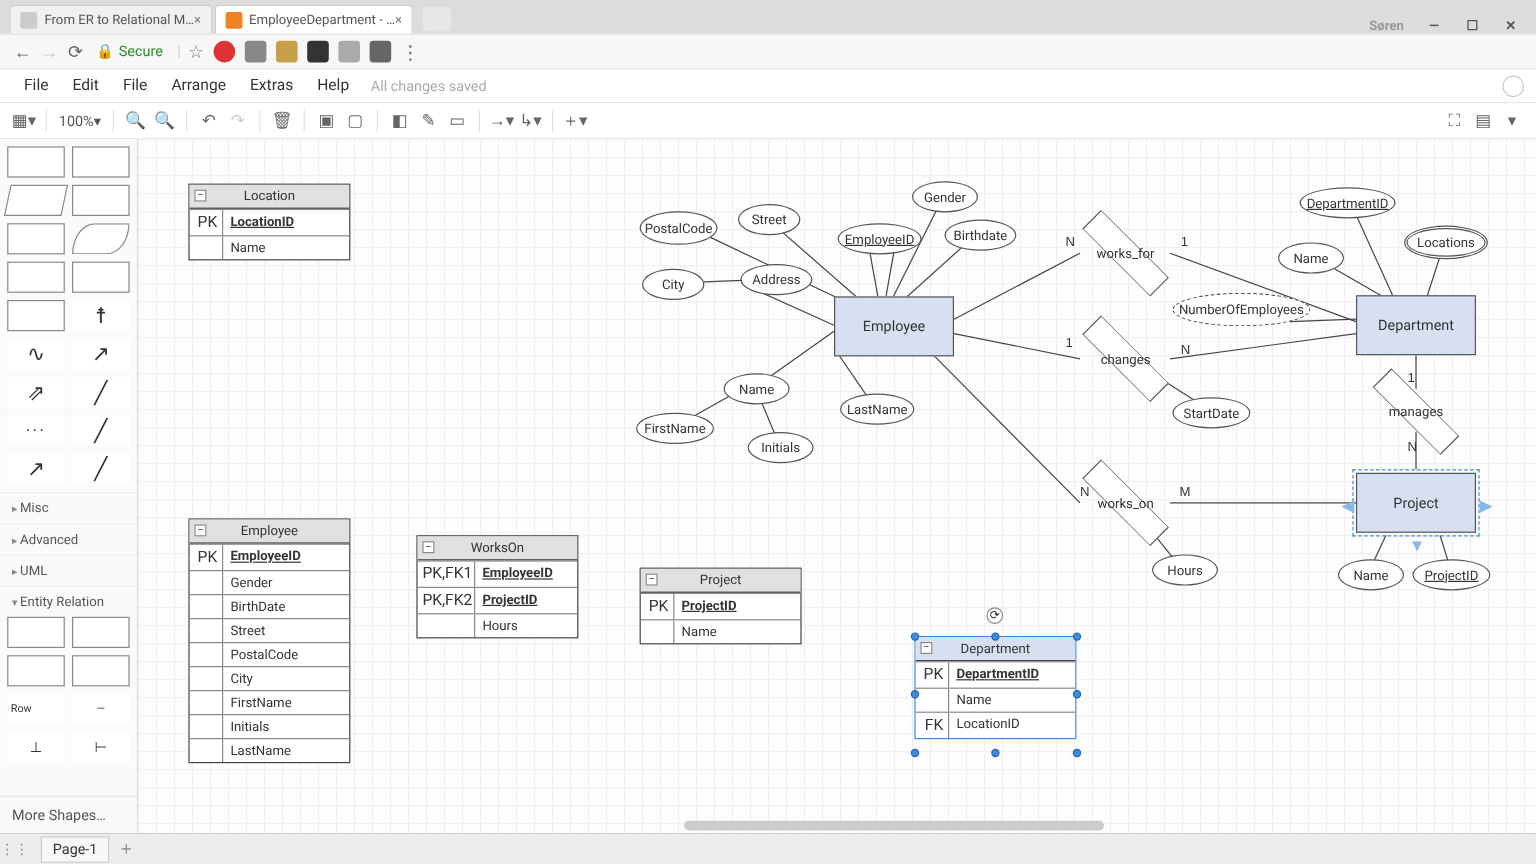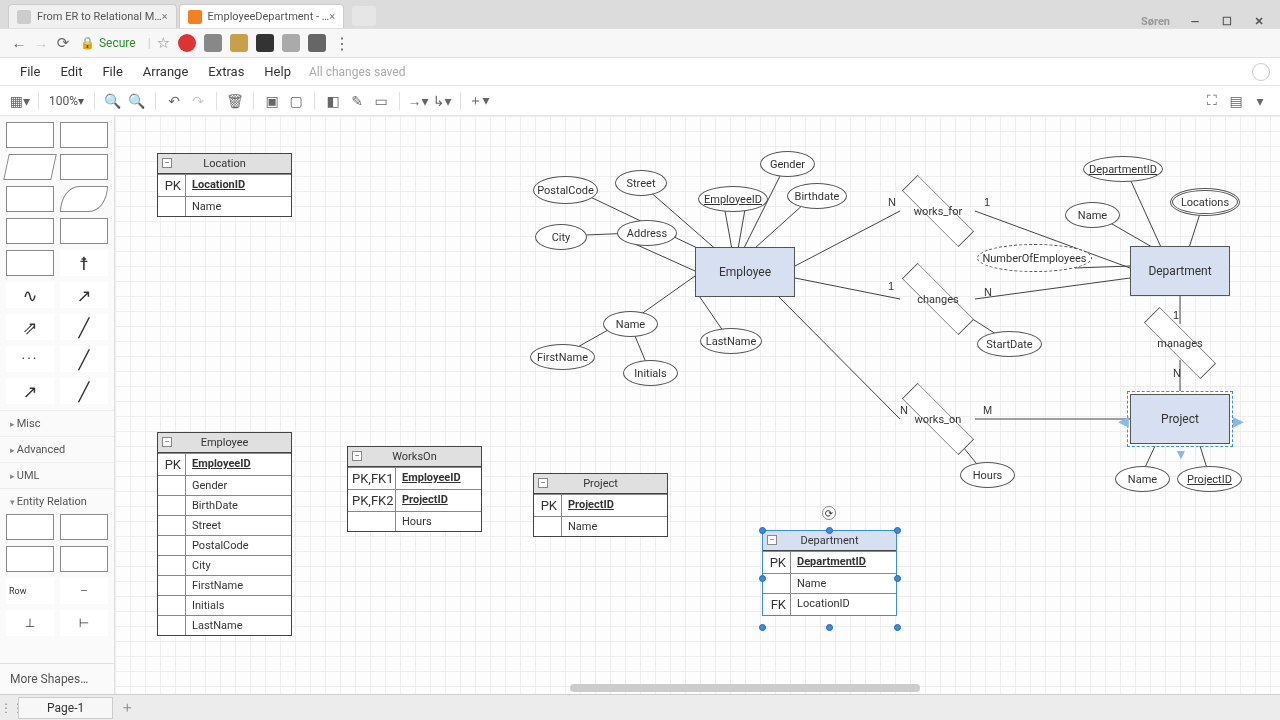--- a/index.html
+++ b/index.html
@@ -76,21 +76,21 @@
 
 
 .sel-handle { position: absolute; width: 7px; height: 7px; background: #3a8dde; border: 1px solid #2466b3; border-radius: 50%; z-index: 5; }
 
 
 .lines { position: absolute; inset: 0; pointer-events: none; }
 
 
 .footer { height: 26px; display: flex; align-items: center; background: #ececec; border-top: 1px solid #ccc; font-size: 12px; }
 .footer .drag { width: 18px; text-align: center; color: #888; }
-.footer .page-tab { background: #f7f7f7; border: 1px solid #ccc; padding: 3px 28px; margin-left: 0; cursor: pointer; }
+.footer .page-tab { background: #f7f7f7; border: 1px solid #ccc; padding: 3px 9px; margin-left: 16px; cursor: pointer; }
 .footer .add-page { width: 28px; text-align: center; color: #888; cursor: pointer; font-size: 15px; }
 
 .rotate-handle { position:absolute; width:14px; height:14px; border:1px solid #888; border-radius:50%; background:#fff; font-size:10px; display:flex; align-items:center; justify-content:center; }
 </style>
 </head>
 <body>
 
 <div class="browser-tabs">
   <div class="tab">
     <div class="favicon"></div>

